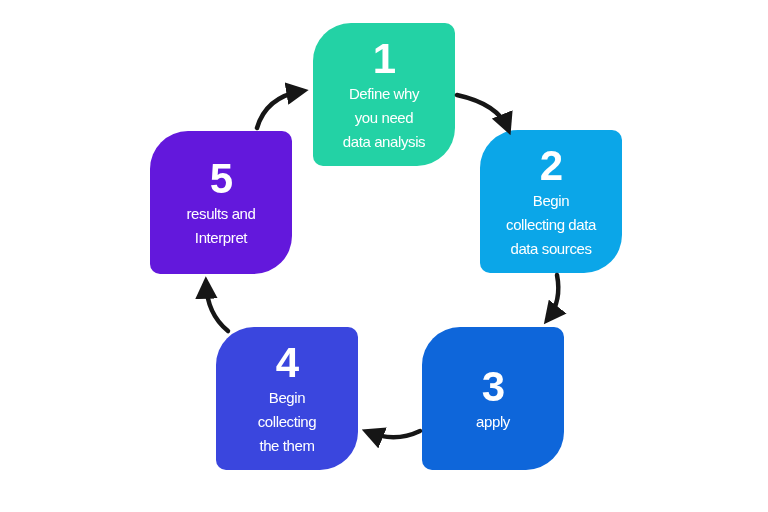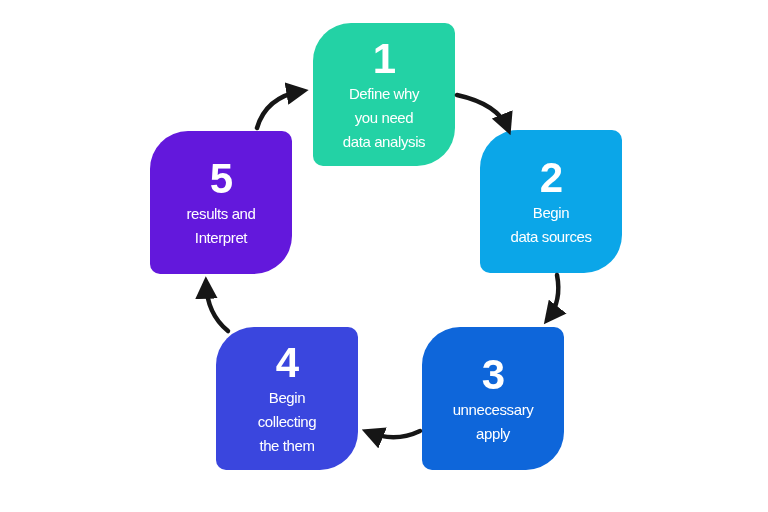--- a/index.html
+++ b/index.html
@@ -69,26 +69,26 @@
   <div class="card card-1" style="background: rgb(35, 210, 165); color: rgb(255, 255, 255);">
     <div class="num">1</div>
     <div class="line">Define why</div>
     <div class="line">you need</div>
     <div class="line">data analysis</div>
   </div>
 
   <div class="card card-2" style="background: rgb(11, 166, 232); color: rgb(255, 255, 255);">
     <div class="num">2</div>
     <div class="line">Begin</div>
+    <div class="line">collecting data</div>
     <div class="line">data sources</div>
   </div>
 
   <div class="card card-3" style="background: rgb(14, 102, 218); color: rgb(255, 255, 255);">
     <div class="num">3</div>
-    <div class="line">unnecessary</div>
     <div class="line">apply</div>
   </div>
 
   <div class="card card-4" style="background: rgb(58, 70, 222); color: rgb(255, 255, 255);">
     <div class="num">4</div>
     <div class="line">Begin</div>
     <div class="line">collecting</div>
     <div class="line">the them</div>
   </div>
 

